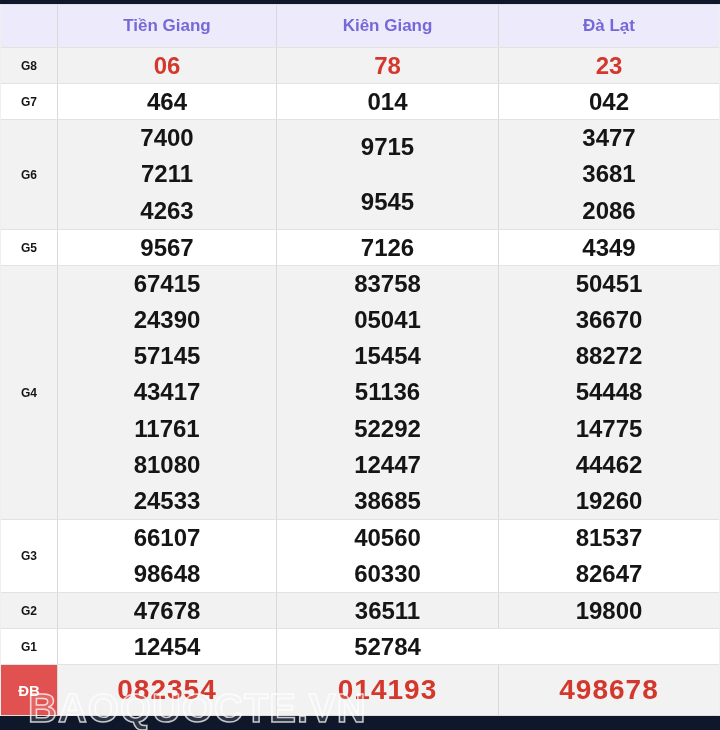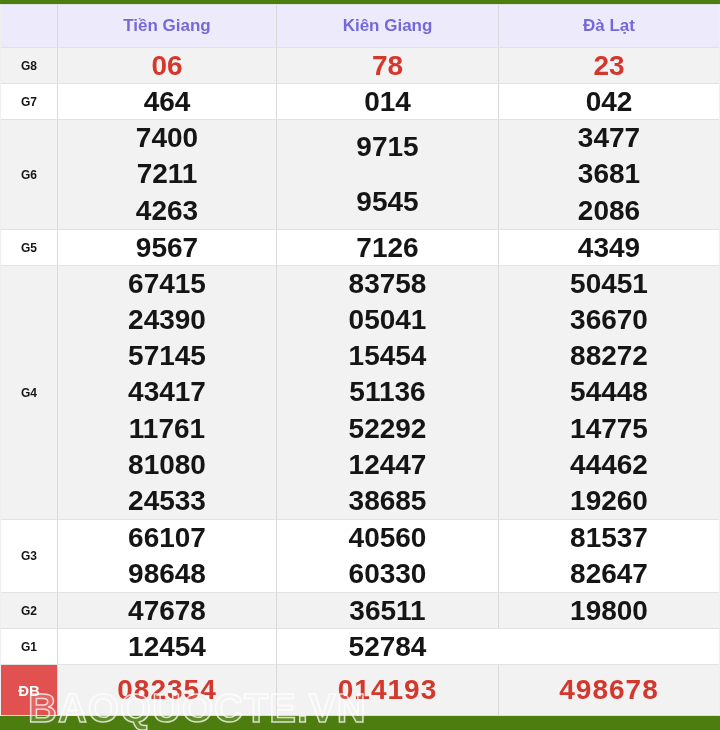--- a/index.html
+++ b/index.html
@@ -1,37 +1,37 @@
 <!DOCTYPE html>
 <html><head>
 <meta charset="utf-8">
 <style>
   * { box-sizing: border-box; }
   html,body { margin:0; padding:0; background:#fff; font-family:"Liberation Sans", sans-serif; }
-  .page { position:relative; width:720px; height:730px; overflow:hidden; background:#4d7c0f; }
+  .page { position:relative; width:720px; height:730px; overflow:hidden; background:#0f172a; }
   .board { position:absolute; top:4px; left:0; width:720px;
            border-top:1px solid #e0e0e0; border-bottom:1px solid #dedede;
            border-left:1px solid #efefef; border-right:1px solid #efefef; }
   .row { display:grid; grid-template-columns:56px 219px 222px 1fr; }
   .row + .row { border-top:1px solid #e2e2e2; }
   .cell { display:flex; flex-direction:column; align-items:center; justify-content:center; }
   .data-cell { border-left:1px solid #d9d9d9; }
   .h-hdr { height:42px; }
   .h1 { height:36px; }
   .h3 { height:110px; }
   .h7 { height:254px; }
   .h2 { height:73px; }
   .h-db { height:51px; }
   .bg-g { background:#f2f2f2; }
   .bg-w { background:#ffffff; }
   .header-row { background:#edebfb; }
   .col-header { color:#7568d9; font-size:17px; font-weight:bold; }
   .label { font-size:12px; font-weight:bold; color:#141414; }
   .num { flex:1 0 0; width:100%; display:flex; align-items:center; justify-content:center;
-         font-size:28px; font-weight:bold; color:#151515; line-height:1; }
+         font-size:24px; font-weight:bold; color:#151515; line-height:1; }
   .red .num { color:#d4382d; }
   .db-label-cell { background:#e0514f; }
   .db-label { color:#ffffff; font-size:15px; font-weight:bold; }
   .db-row .num { font-size:28px; color:#d4382d; letter-spacing:1px; }
   .watermark { position:absolute; left:28px; top:686px; font-size:40px; font-weight:bold;
                letter-spacing:1px; white-space:nowrap; pointer-events:none; z-index:5;
                color:rgba(255,255,255,0.12); -webkit-text-stroke:1.5px rgba(255,255,255,0.75); }
 </style>
 </head>
 <body>

